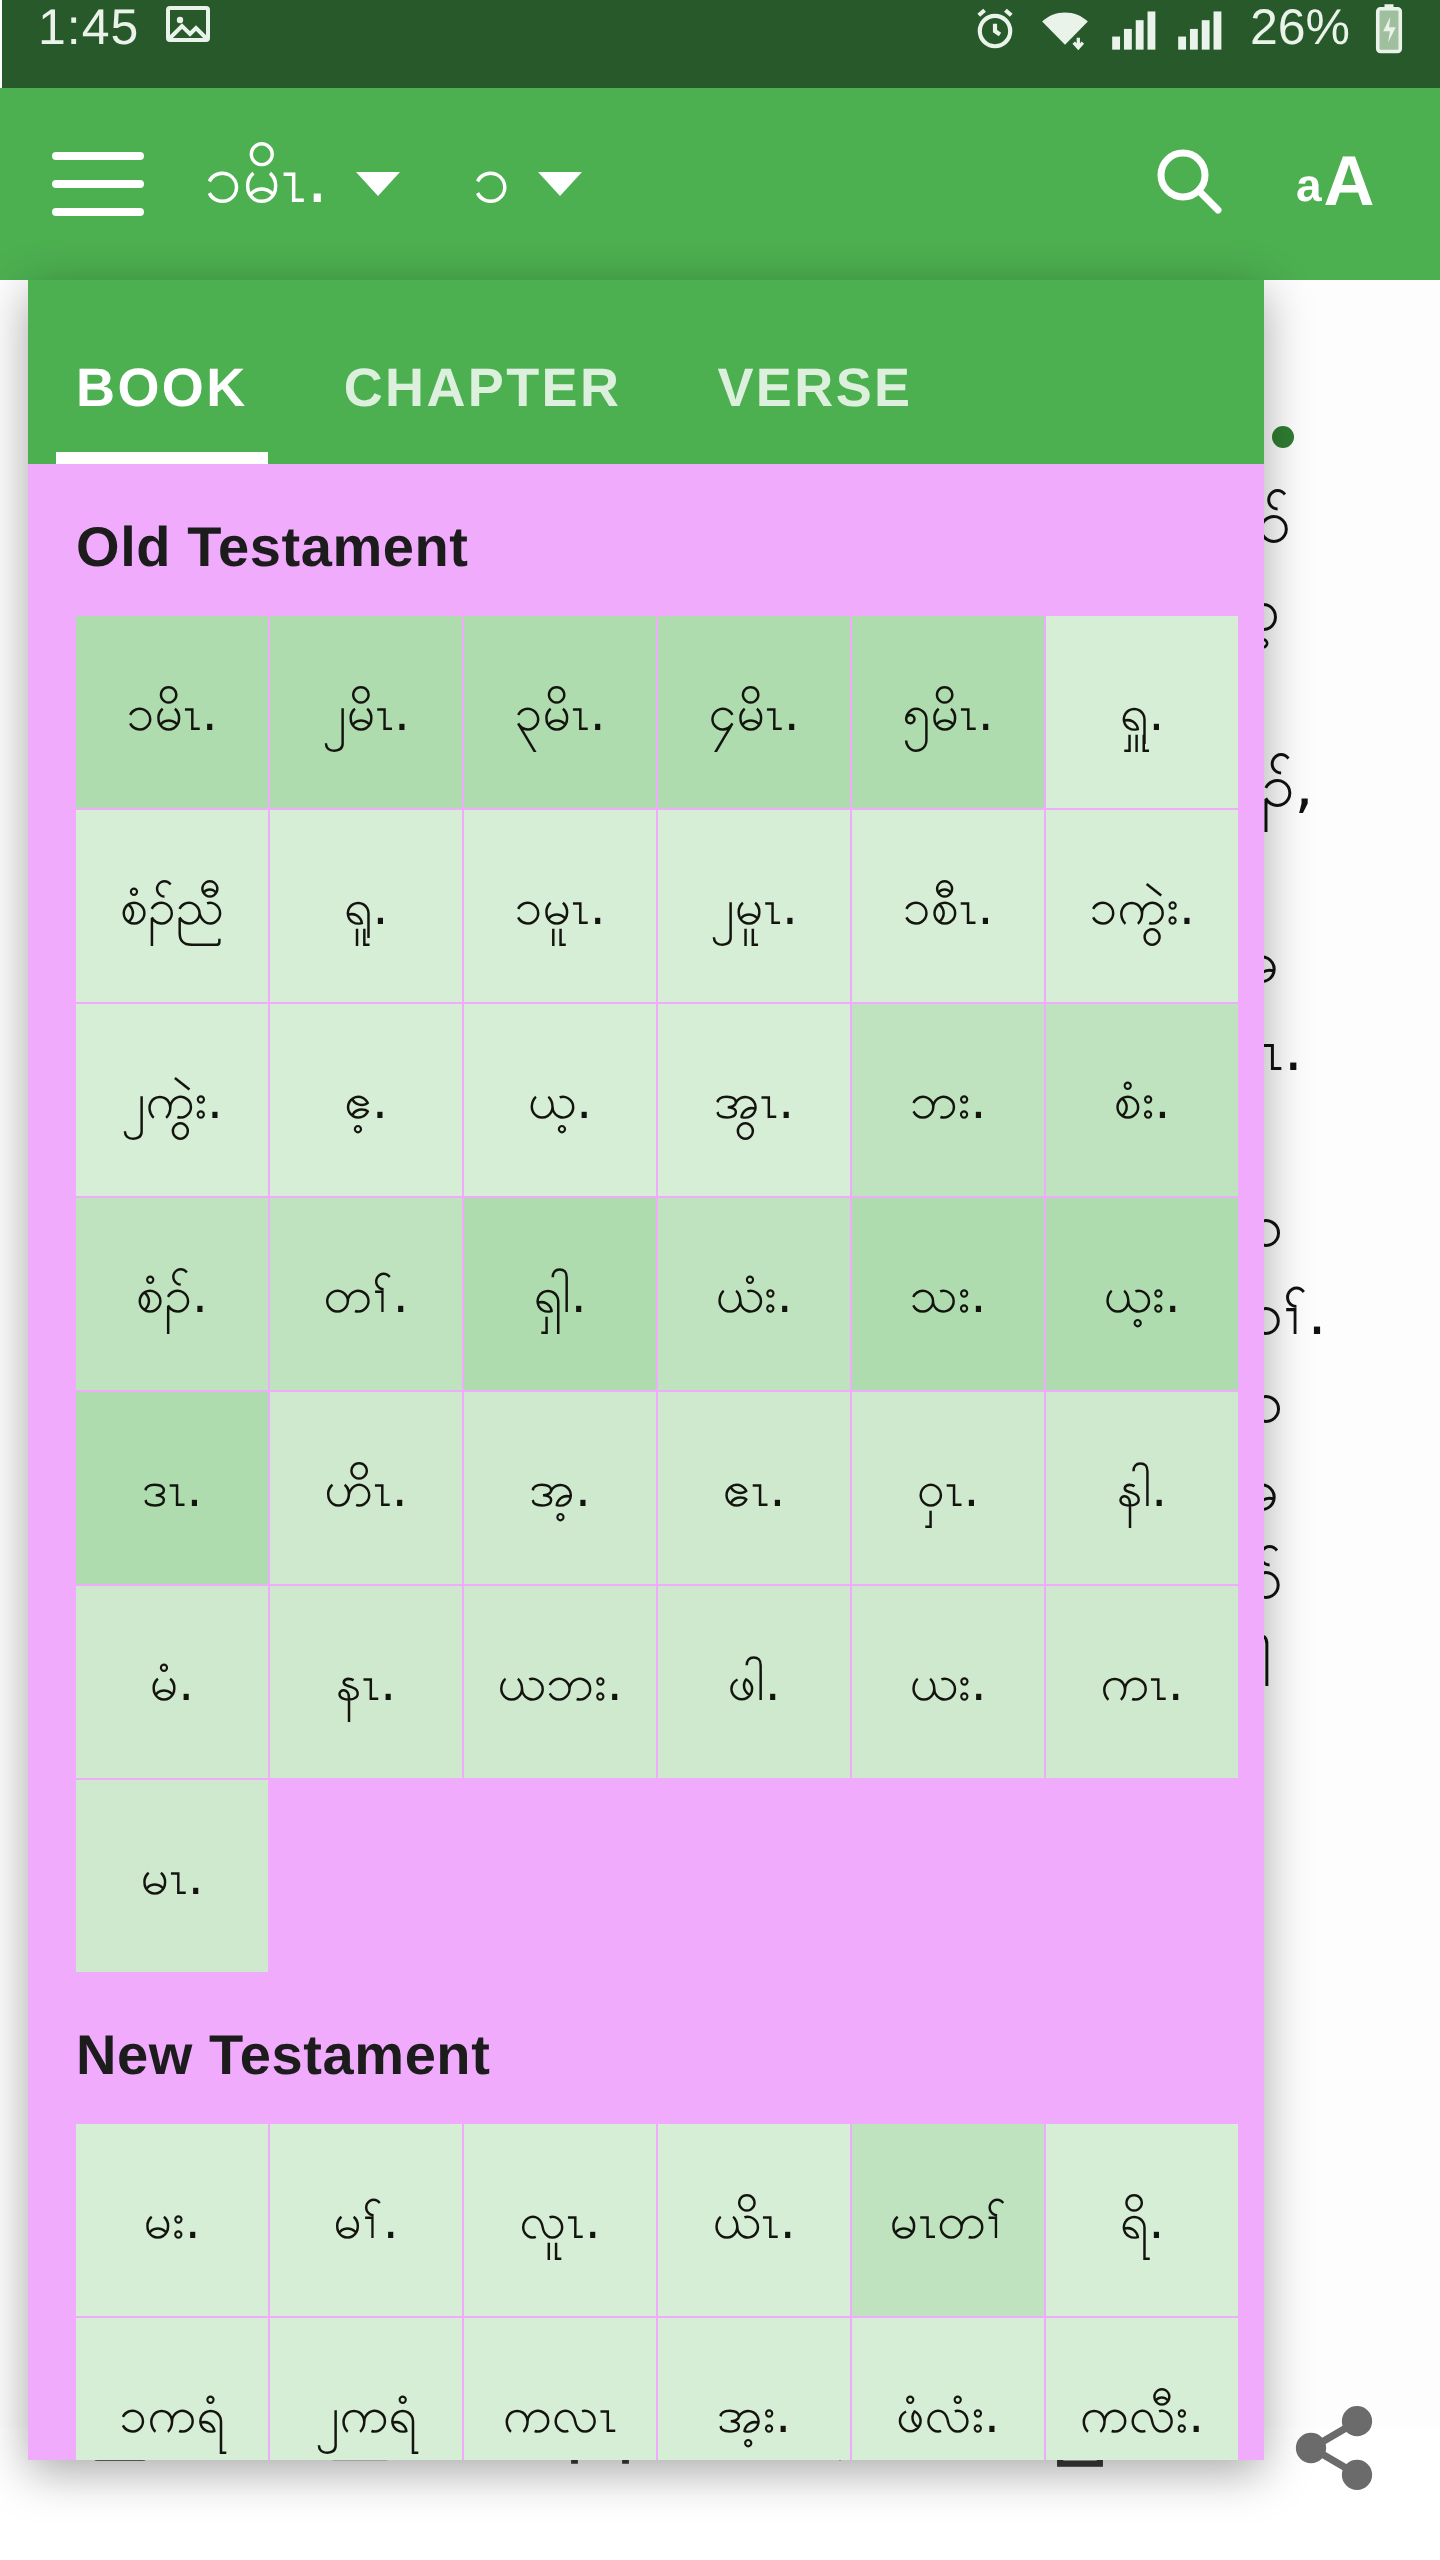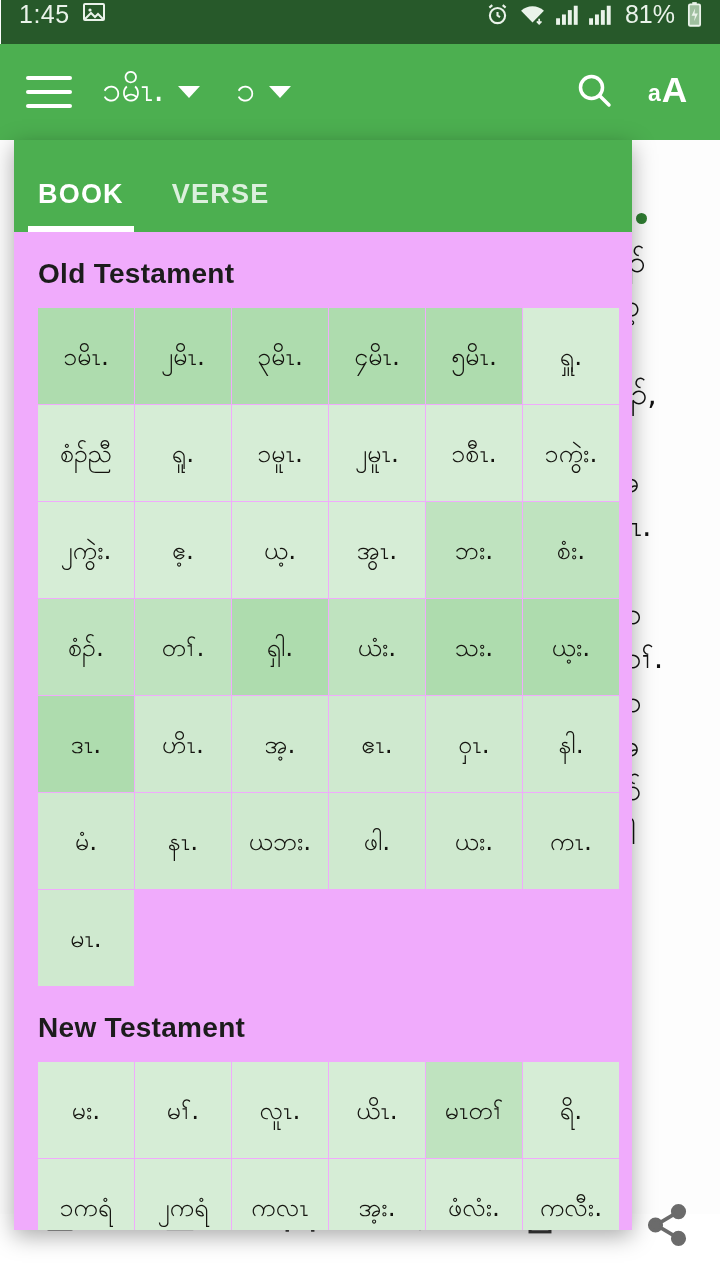--- a/index.html
+++ b/index.html
@@ -188,21 +188,21 @@
         </svg>
       </span>
       <span>
         <svg class="ic" width="24" height="22" viewBox="0 0 22 20" fill="#eaf3ea">
           <rect x="1" y="13" width="3.6" height="6"></rect>
           <rect x="6.4" y="9.5" width="3.6" height="9.5"></rect>
           <rect x="11.8" y="5.5" width="3.6" height="13.5"></rect>
           <rect x="17.2" y="1.5" width="3.6" height="17.5"></rect>
         </svg>
       </span>
-      <span class="sb-pct">81%</span>
+      <span class="sb-pct">26%</span>
       <span>
         <svg class="ic" width="17" height="27" viewBox="0 0 14 24" fill="none" stroke="#eaf3ea" stroke-width="1.6">
           <rect x="2" y="3" width="10" height="19" rx="1.2" fill="#9fbf9f" stroke="#eaf3ea"></rect>
           <rect x="5" y="1" width="4" height="2.2" fill="#eaf3ea" stroke="none"></rect>
           <path d="M7.6 6.5L4.4 13h3l-.8 5 3.4-6.8h-3z" fill="#eaf3ea" stroke="none"></path>
         </svg>
       </span>
     </div>
   </div>
 
@@ -236,20 +236,21 @@
           <text x="9" y="20" font-family="Liberation Sans, sans-serif" font-size="23" font-weight="bold" fill="#fff">A</text>
         </svg>
       </span>
     </div>
   </div>
 
   <div class="panel">
 
     <div class="tabs" id="tab-bar">
         <div class="tab active">BOOK</div>
+        <div class="tab">CHAPTER</div>
         <div class="tab">VERSE</div>
       </div>
 
     <div class="panel-body" id="panel-body">
         <div class="section-title">Old  Testament</div>
         <div class="grid">
           <div class="cell t1">၁မိၤ.</div>
           <div class="cell t1">၂မိၤ.</div>
           <div class="cell t1">၃မိၤ.</div>
           <div class="cell t1">၄မိၤ.</div>

